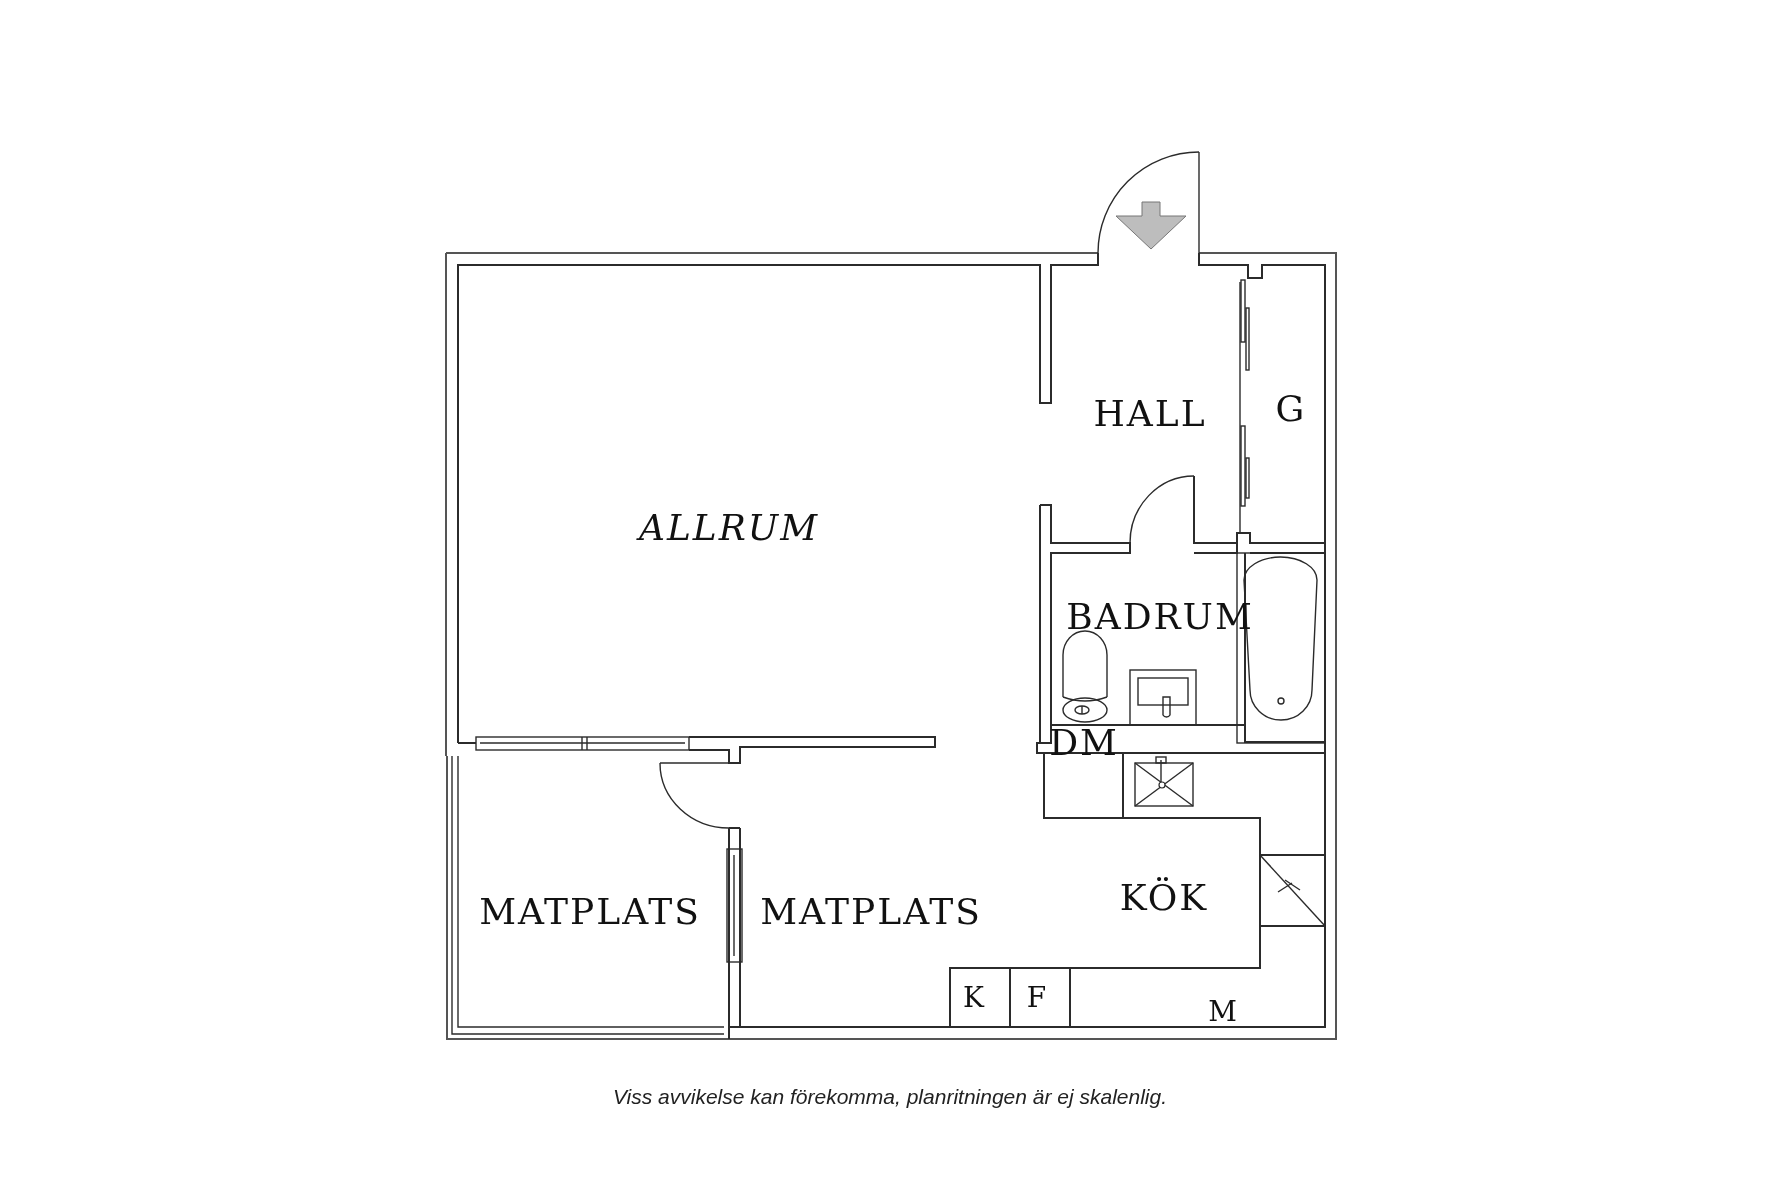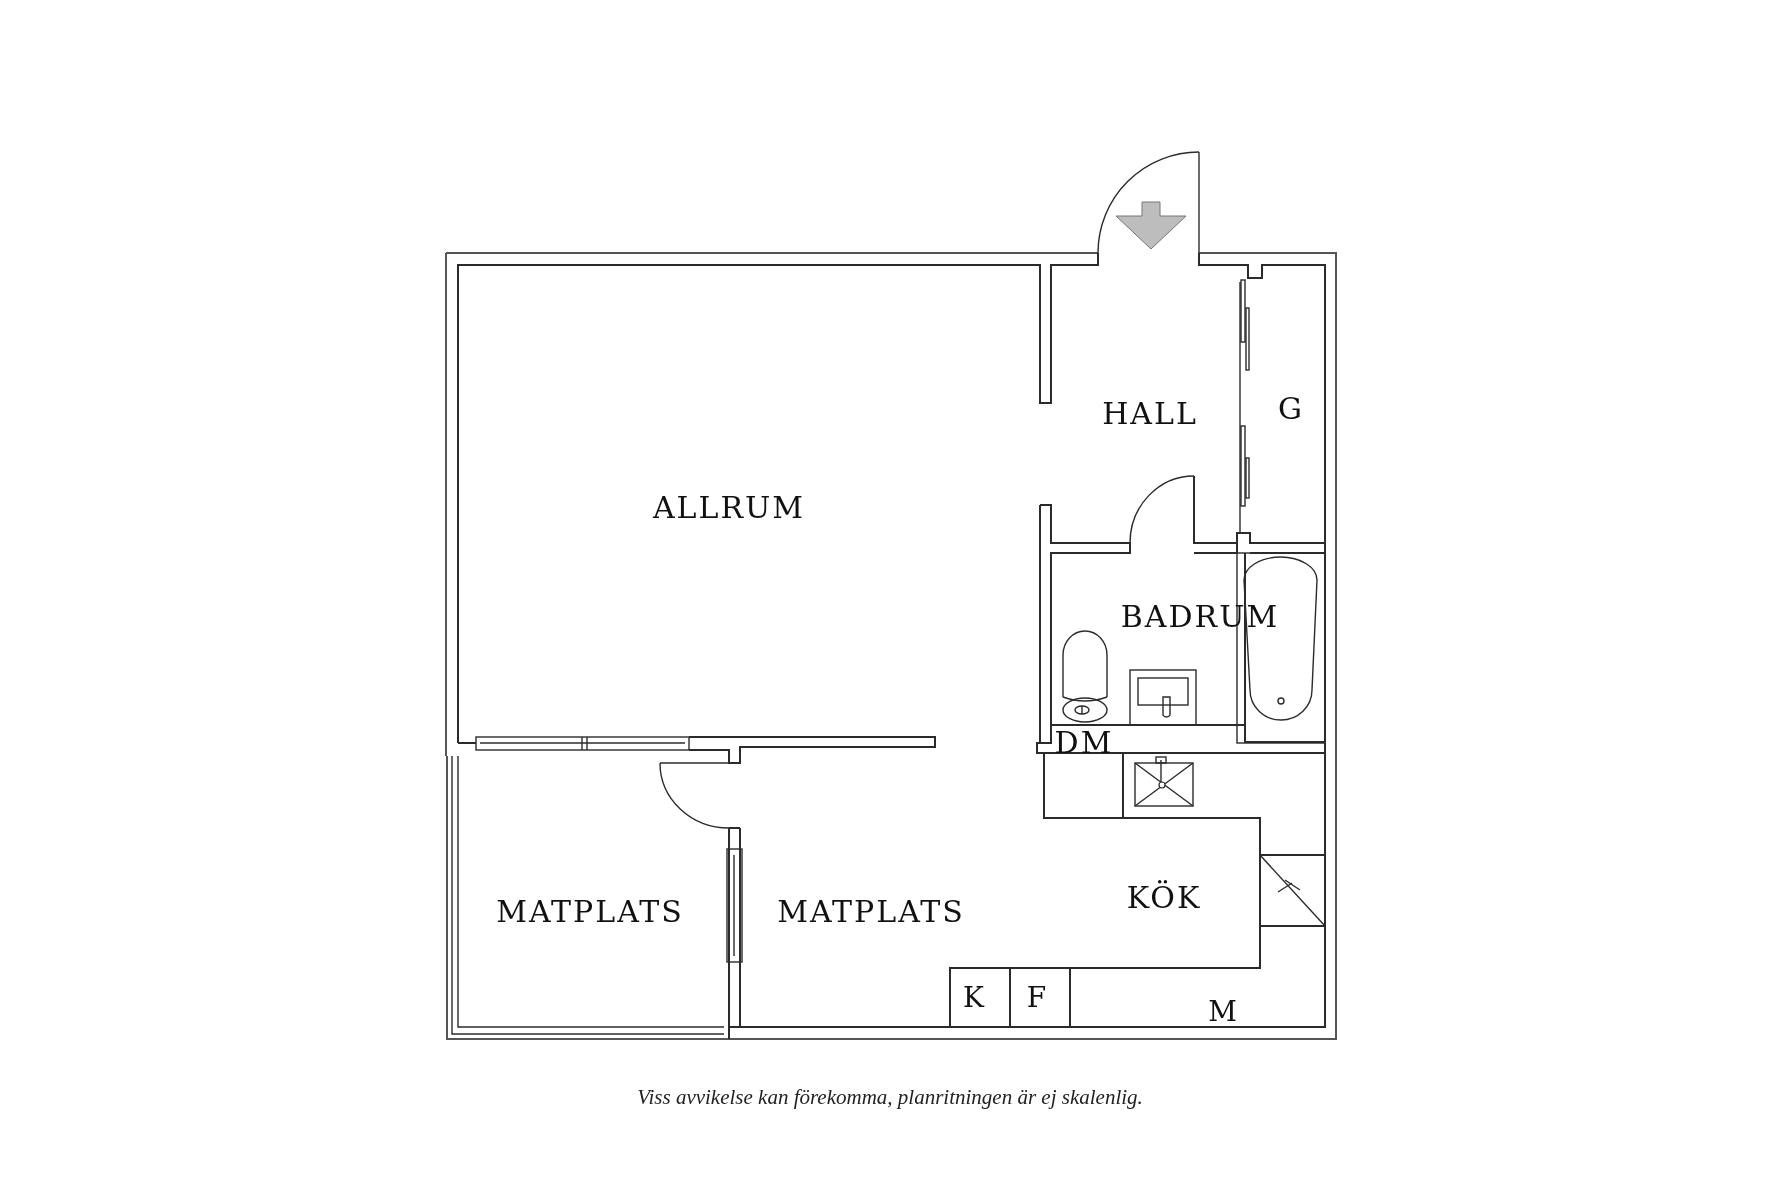--- a/index.html
+++ b/index.html
@@ -4,26 +4,26 @@
 <style>
   html, body { margin: 0; padding: 0; background: #ffffff; }
   body { width: 1780px; height: 1187px; position: relative; overflow: hidden; }
   #plan { position: absolute; left: 0; top: 0; width: 1780px; height: 1187px; }
   .w { fill: none; stroke: #2b2b2b; stroke-width: 2; }
   .wt { fill: none; stroke: #2b2b2b; stroke-width: 1.4; }
   .o { fill: none; stroke: #555; stroke-width: 2; }
   .lbl {
     position: absolute; font-family: "DejaVu Serif", "Liberation Serif", serif;
     color: #111; letter-spacing: 2px; white-space: nowrap; transform: translate(-50%, -50%);
-    font-size: 30px; line-height: 1;
+    font-size: 36px; line-height: 1;
   }
   .lbl.small { font-size: 28px; letter-spacing: 1px; }
   .note {
     position: absolute; left: 890px; top: 1097px; transform: translate(-50%, -50%);
-    font-family: Liberation Serif, serif; font-style: italic;
+    font-family: Liberation Sans, sans-serif; font-style: italic;
     font-size: 21px; color: #222; white-space: nowrap;
   }
 </style>
 </head>
 <body>
 
 <svg id="plan" viewBox="0 0 1780 1187" xmlns="http://www.w3.org/2000/svg">
 
   <g>
     <path class="o" d="M446,253 L1098,253 M1199,253 L1336,253 L1336,1039 L447,1039 L447,756"></path>
@@ -108,24 +108,24 @@
     <line class="wt" x1="1161" y1="760" x2="1161" y2="782"></line>
   </g>
 
   <g>
     <line class="wt" x1="1199" y1="152" x2="1199" y2="253"></line>
     <path class="wt" d="M1098,253 A101,101 0 0 1 1199,152"></path>
   </g>
   <polygon points="1142,202 1160,202 1160,216 1186,216 1151,249 1116,216 1142,216" fill="#bdbdbd" stroke="#777" stroke-width="1"></polygon>
 </svg>
 
-<div class="lbl" style="left:729px; top:508px;">ALLRUM</div>
+<div class="lbl" style="left:729px; top:528px;font-style:italic;">ALLRUM</div>
 <div class="lbl" style="left:1150px; top:414px;">HALL</div>
 <div class="lbl" style="left:1291px; top:409px;">G</div>
-<div class="lbl" style="left:1200px; top:617px;">BADRUM</div>
+<div class="lbl" style="left:1160px; top:617px;">BADRUM</div>
 <div class="lbl" style="left:1084px; top:743px;">DM</div>
 <div class="lbl" style="left:1164px; top:898px;">KÖK</div>
 <div class="lbl" style="left:590px; top:912px;">MATPLATS</div>
 <div class="lbl" style="left:871px; top:912px;">MATPLATS</div>
 <div class="lbl small" style="left:974px; top:998px;">K</div>
 <div class="lbl small" style="left:1037px; top:998px;">F</div>
 <div class="lbl small" style="left:1223px; top:1012px;">M</div>
 
 <div class="note">Viss avvikelse kan förekomma, planritningen är ej skalenlig.</div>
 

